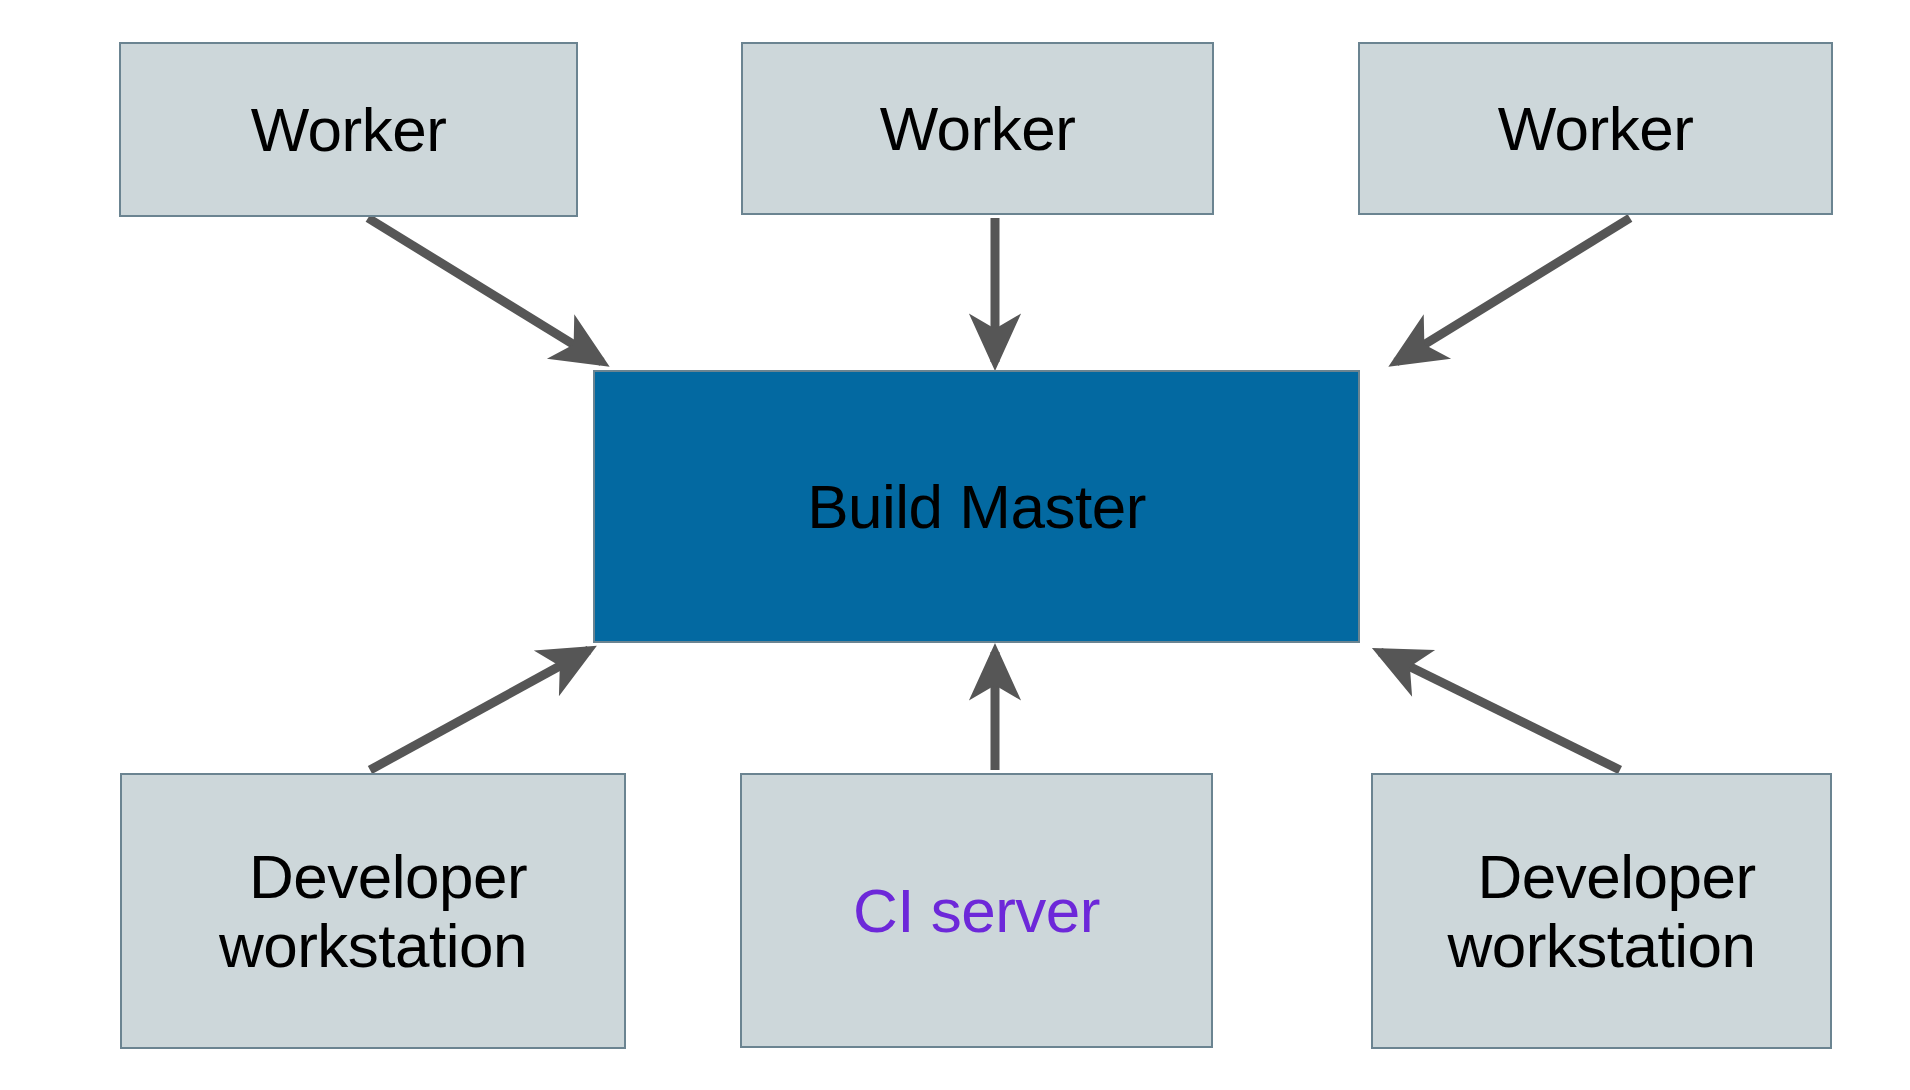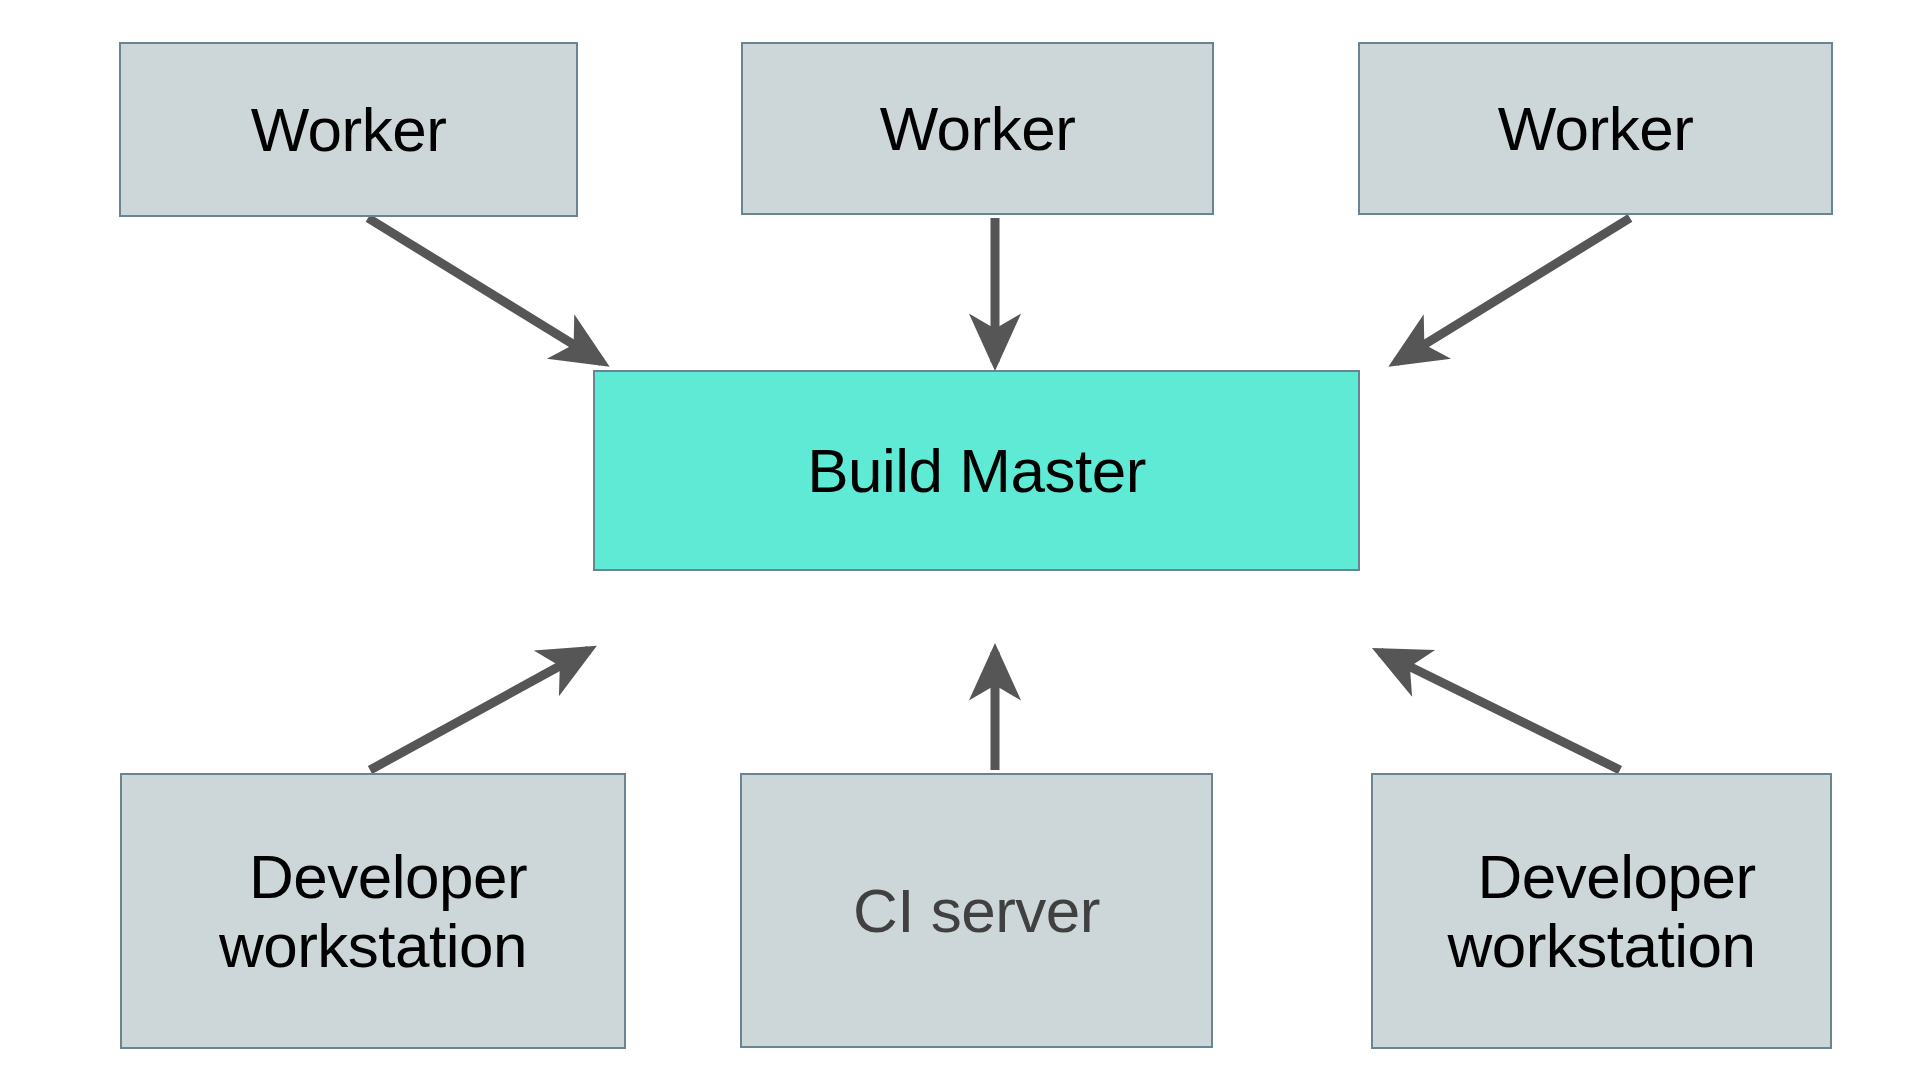--- a/index.html
+++ b/index.html
@@ -70,29 +70,29 @@
   <div id="nodes">
       <div class="node" style="left: 119px; top: 42px; width: 459px; height: 175px; background: rgb(205, 215, 218); border-color: rgb(107, 132, 145);">
         <span class="node-label" style="color: rgb(0, 0, 0);">Worker</span>
       </div>
       <div class="node" style="left: 741px; top: 42px; width: 473px; height: 173px; background: rgb(205, 215, 218); border-color: rgb(107, 132, 145);">
         <span class="node-label" style="color: rgb(0, 0, 0);">Worker</span>
       </div>
       <div class="node" style="left: 1358px; top: 42px; width: 475px; height: 173px; background: rgb(205, 215, 218); border-color: rgb(107, 132, 145);">
         <span class="node-label" style="color: rgb(0, 0, 0);">Worker</span>
       </div>
-      <div class="node" style="left: 593px; top: 370px; width: 767px; height: 201px; background: #5eead4; border-color: rgb(107, 132, 145);">
+      <div class="node" style="left: 593px; top: 370px; width: 767px; height: 273px; background: #0369a1; border-color: rgb(107, 132, 145);">
         <span class="node-label" style="color: rgb(0, 0, 0);">Build Master</span>
       </div>
       <div class="node" style="left: 120px; top: 773px; width: 506px; height: 276px; background: rgb(205, 215, 218); border-color: rgb(107, 132, 145);">
         <span class="node-label" style="color: rgb(0, 0, 0);">Developer
 workstation</span>
       </div>
       <div class="node" style="left: 740px; top: 773px; width: 473px; height: 275px; background: rgb(205, 215, 218); border-color: rgb(107, 132, 145);">
-        <span class="node-label" style="color: #404040;">CI server</span>
+        <span class="node-label" style="color: #6d28d9;">CI server</span>
       </div>
       <div class="node" style="left: 1371px; top: 773px; width: 461px; height: 276px; background: rgb(205, 215, 218); border-color: rgb(107, 132, 145);">
         <span class="node-label" style="color: rgb(0, 0, 0);">Developer
 workstation</span>
       </div>
     </div>
 
 </div>
 
 </body></html>

